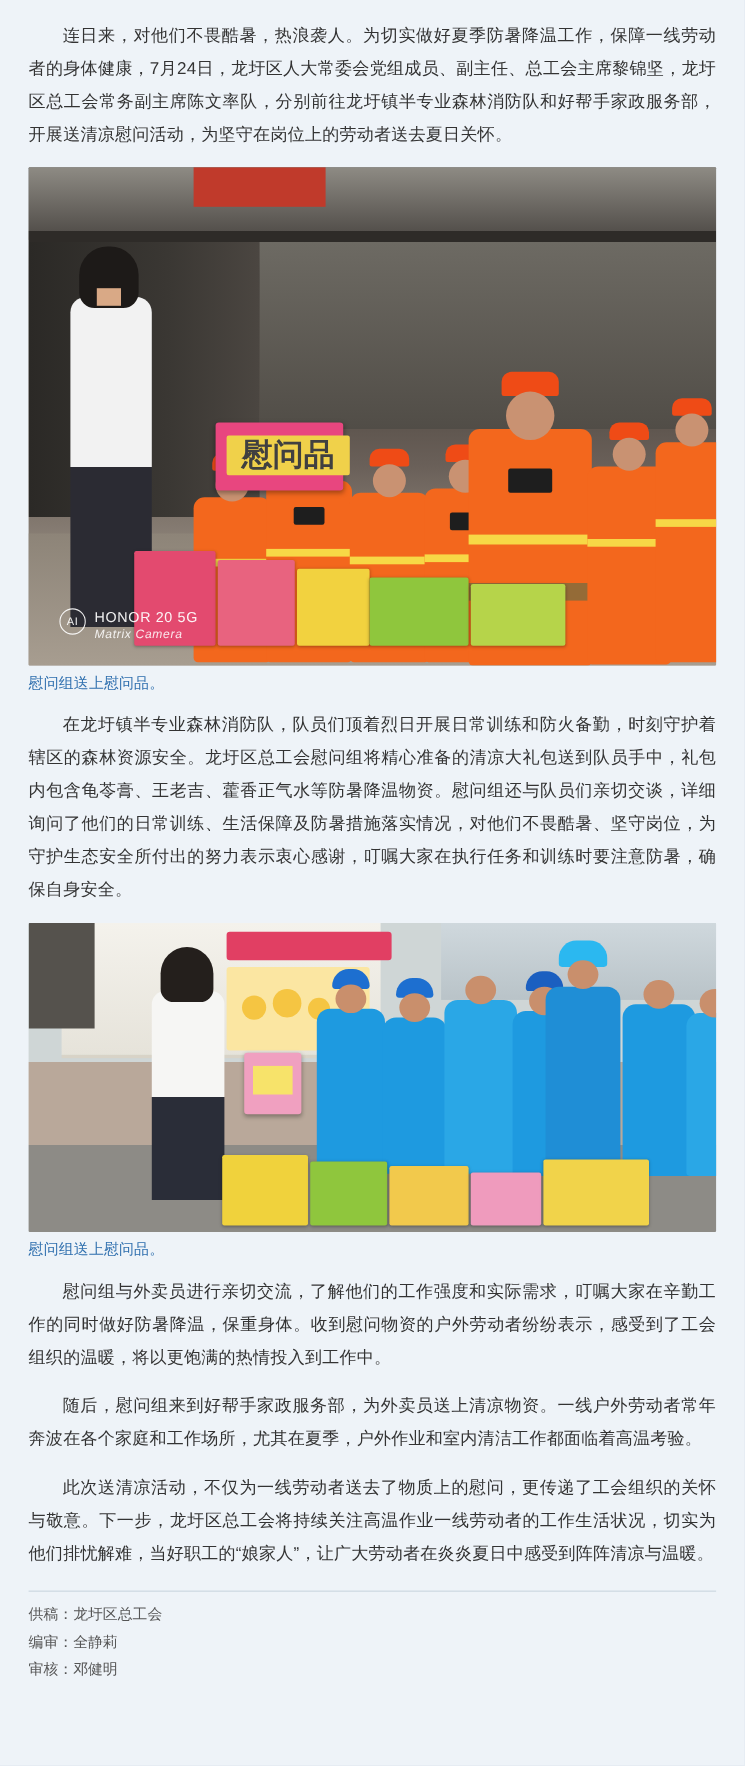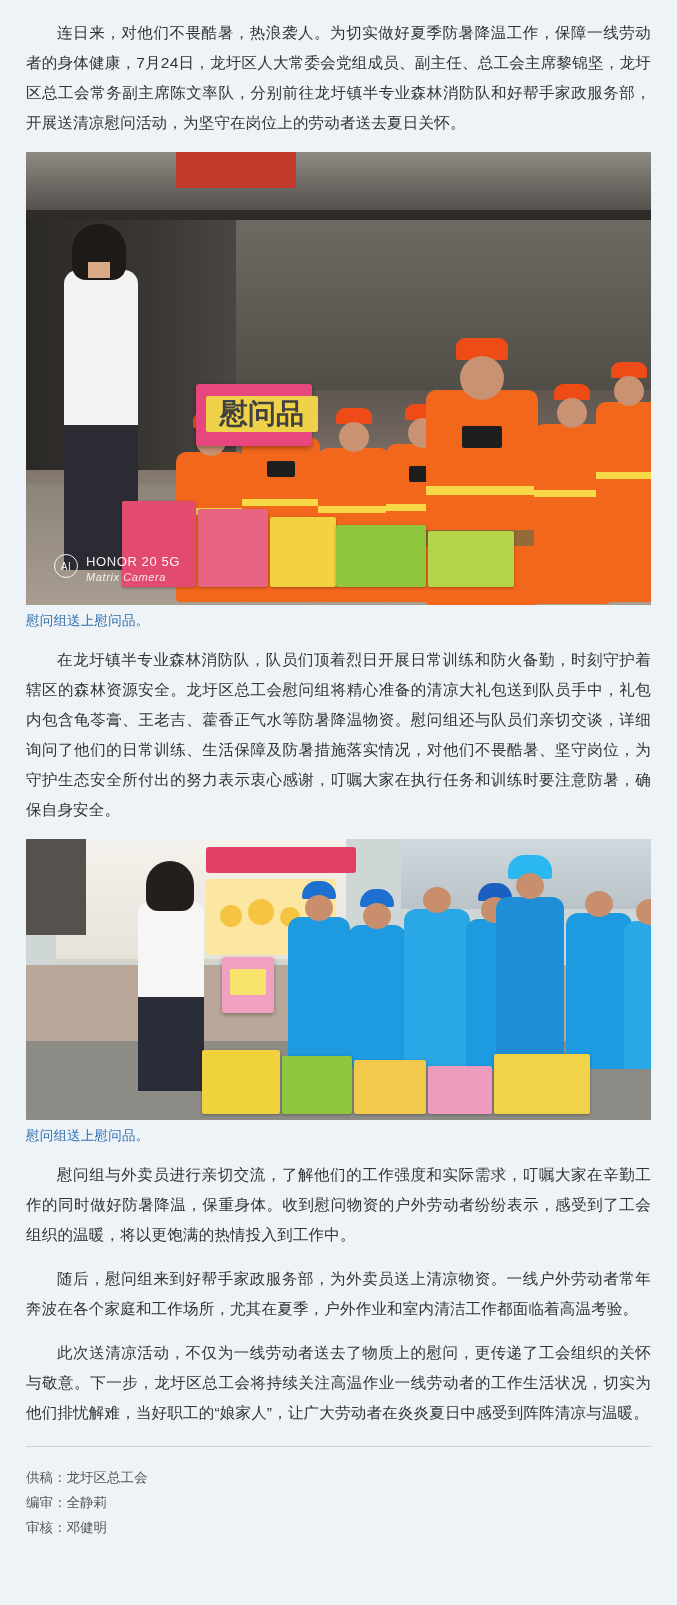--- a/index.html
+++ b/index.html
@@ -193,21 +193,21 @@
     position: absolute; left: 196px; top: 118px; width: 52px; height: 56px;
     background: #f0a0c0; border-radius: 3px; box-shadow: 0 2px 4px rgba(0,0,0,.3);
   }
   .gift2 .tag { position: absolute; left: 8px; top: 12px; width: 36px; height: 26px; background: #f7e36a; }
   .boxes-row2 { position: absolute; left: 176px; bottom: 6px; width: 390px; height: 82px; }
 
   
   .footer {
     margin-top: 18px;
     border-top: 1px solid #c9d4df;
-    padding-top: 18px;
+    padding-top: 8px;
     font-size: 13.5px;
     line-height: 25px;
     color: #555555;
   }
   .footer-row { white-space: pre; }
 </style>
 </head>
 <body>
 
 <div class="page">

